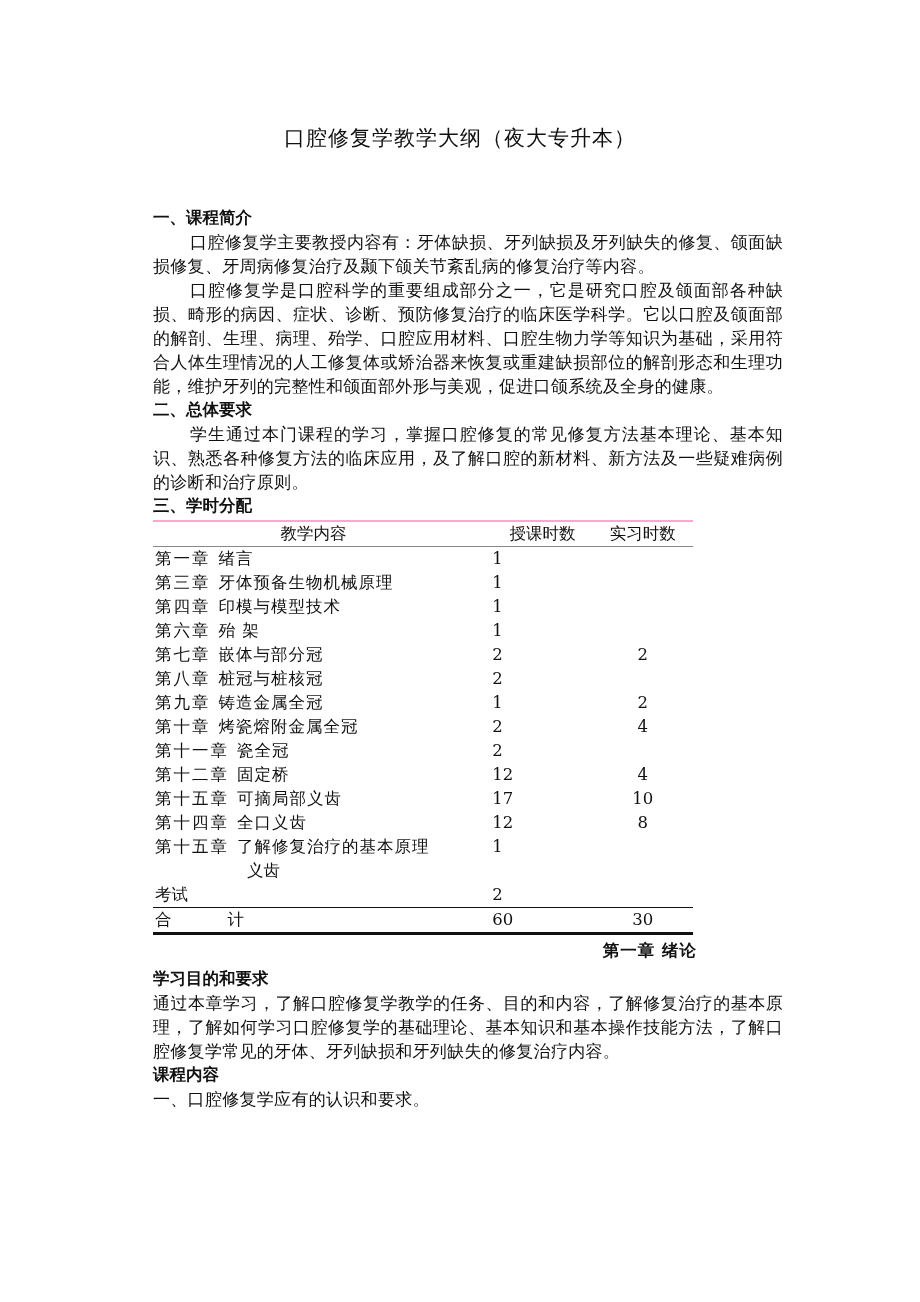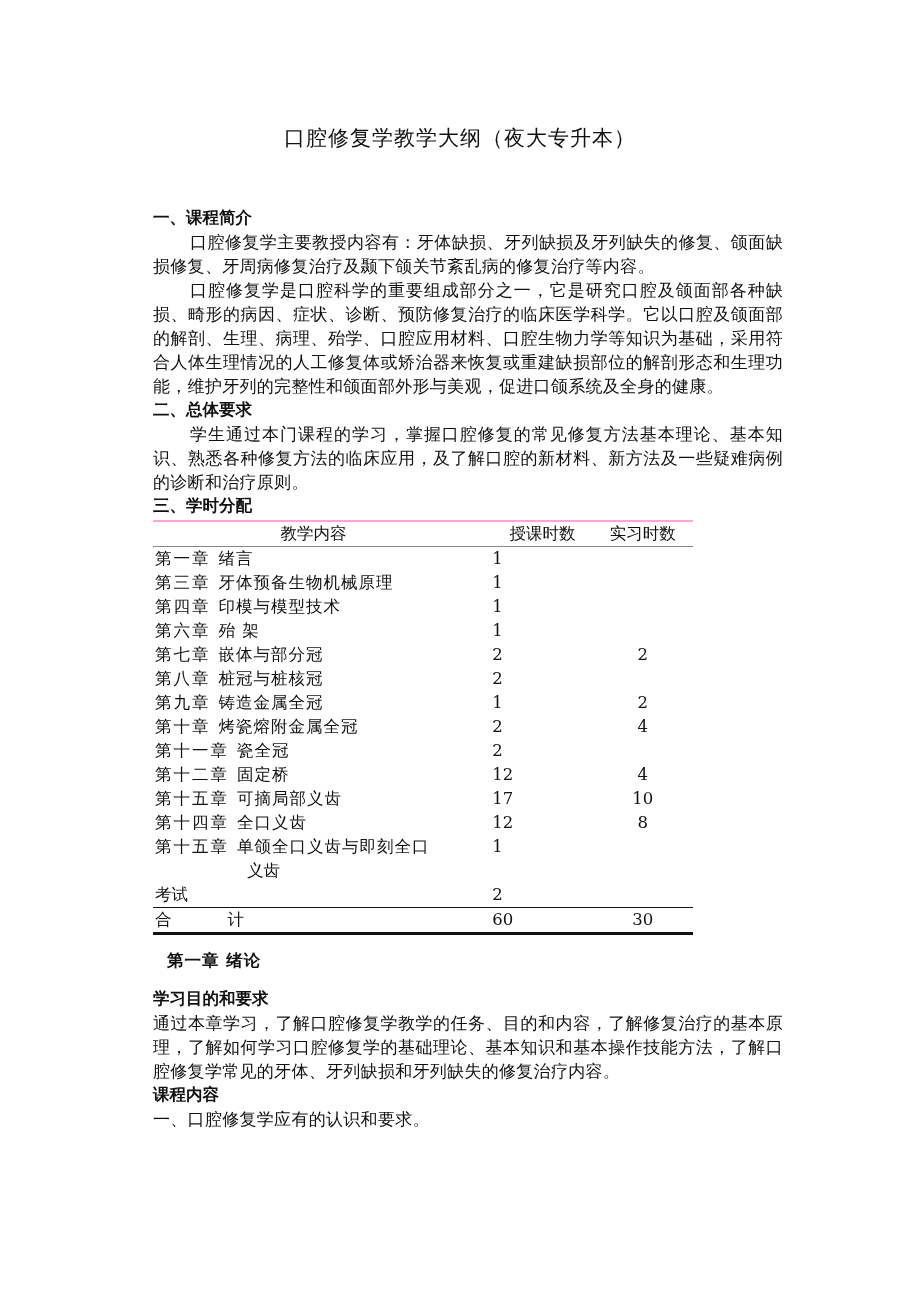--- a/index.html
+++ b/index.html
@@ -37,21 +37,21 @@
   table.hours th.c-lab, table.hours td.c-lab { text-align: center; width: 100px; }
   table.hours td.c-name { padding-left: 2px; }
   .ch-num { display: inline-block; letter-spacing: 2px; }
   .ch-title { margin-left: 8px; letter-spacing: 1px; }
   .wrap-line { display: block; padding-left: 92px; }
   tr.total-row td { border-top: 1px solid #111; }
   .total-gap { display: inline-block; width: 56px; }
 
   .chapter-title {
     font-family: "DejaVu Sans", "Liberation Sans", sans-serif; font-weight: bold;
-    font-size: 16.5px; line-height: 24px; text-align: left; width: 540px; margin: 14px;
+    font-size: 16.5px; line-height: 24px; text-align: right; width: 540px; margin: 4px;
     letter-spacing: 1px;
   }
 </style>
 </head>
 <body>
 
 <div class="page">
 
   <div class="doc-title">口腔修复学教学大纲（夜大专升本）</div>
 
@@ -129,21 +129,21 @@
             <td class="c-name"><span class="ch-num">第十五章</span><span class="ch-title">可摘局部义齿</span></td>
             <td class="c-lec">17</td>
             <td class="c-lab">10</td>
           </tr>
           <tr>
             <td class="c-name"><span class="ch-num">第十四章</span><span class="ch-title">全口义齿</span></td>
             <td class="c-lec">12</td>
             <td class="c-lab">8</td>
           </tr>
           <tr>
-            <td class="c-name"><span class="ch-num">第十五章</span><span class="ch-title">单颌全口义齿与即刻全口</span><span class="wrap-line">义齿</span></td>
+            <td class="c-name"><span class="ch-num">第十五章</span><span class="ch-title">了解修复治疗的基本原理</span><span class="wrap-line">义齿</span></td>
             <td class="c-lec">1</td>
             <td class="c-lab"></td>
           </tr>
           <tr>
             <td class="c-name">考试</td>
             <td class="c-lec">2</td>
             <td class="c-lab"></td>
           </tr>
           <tr class="total-row">
             <td class="c-name"><span>合</span><span class="total-gap"></span><span>计</span></td>

